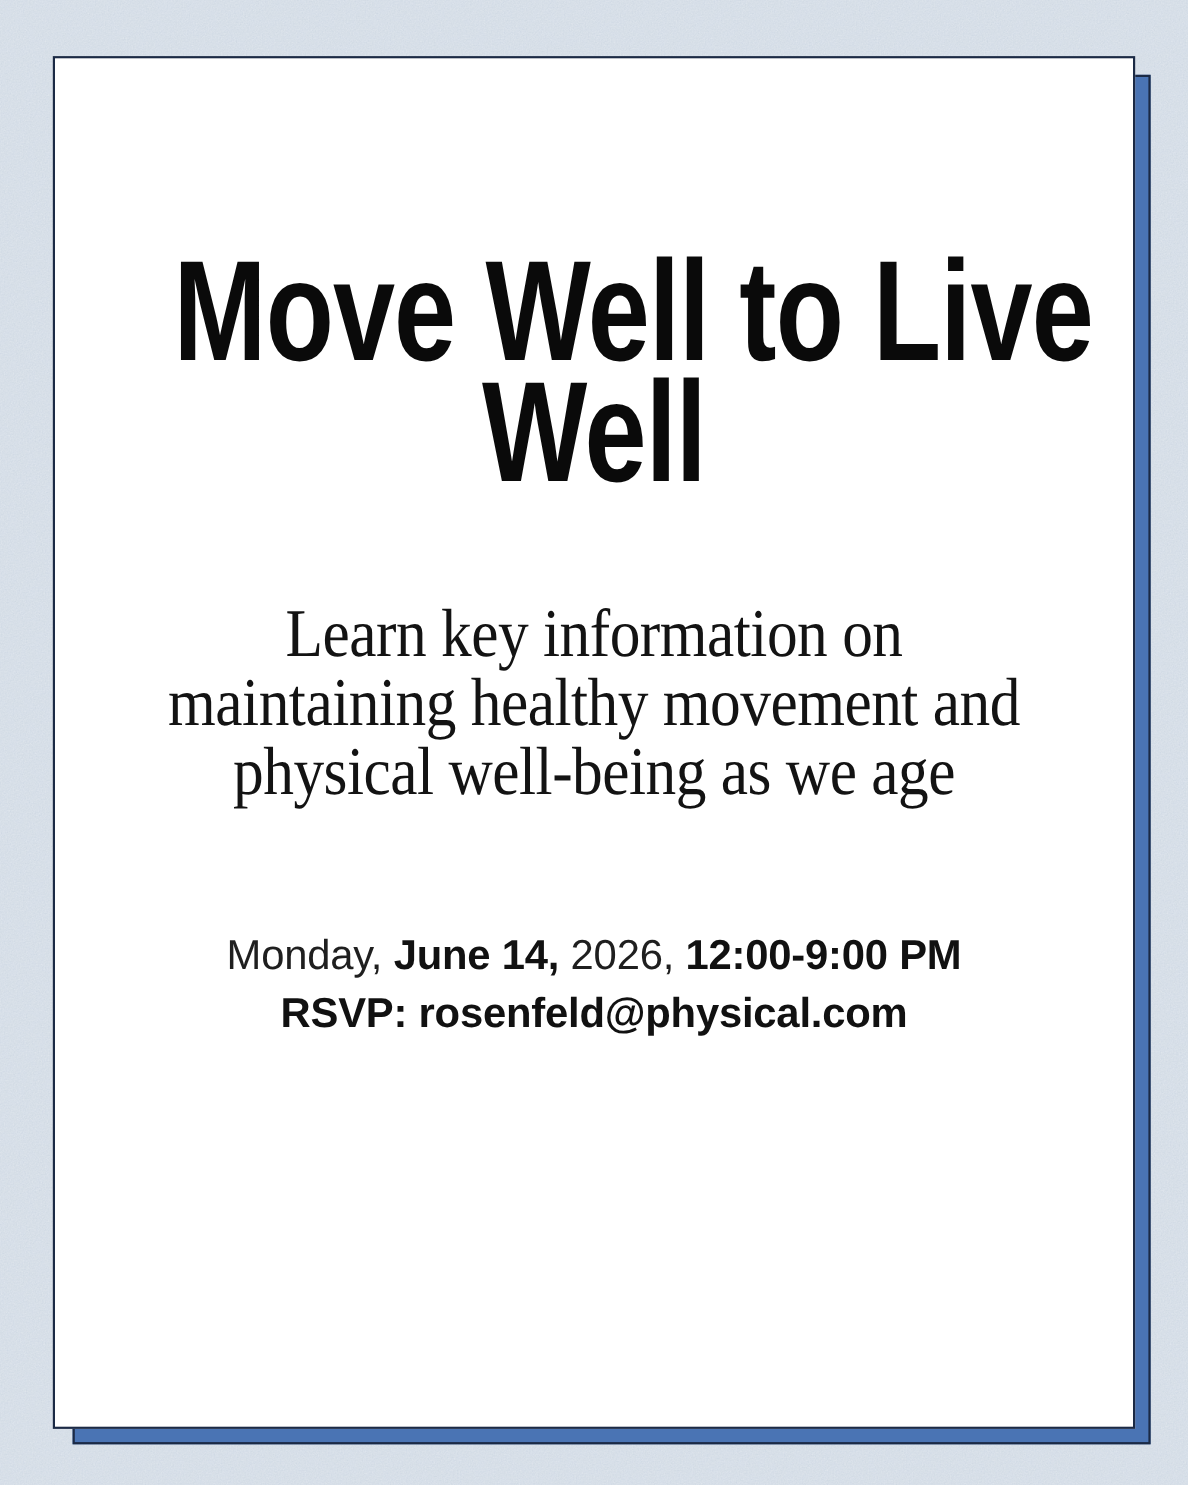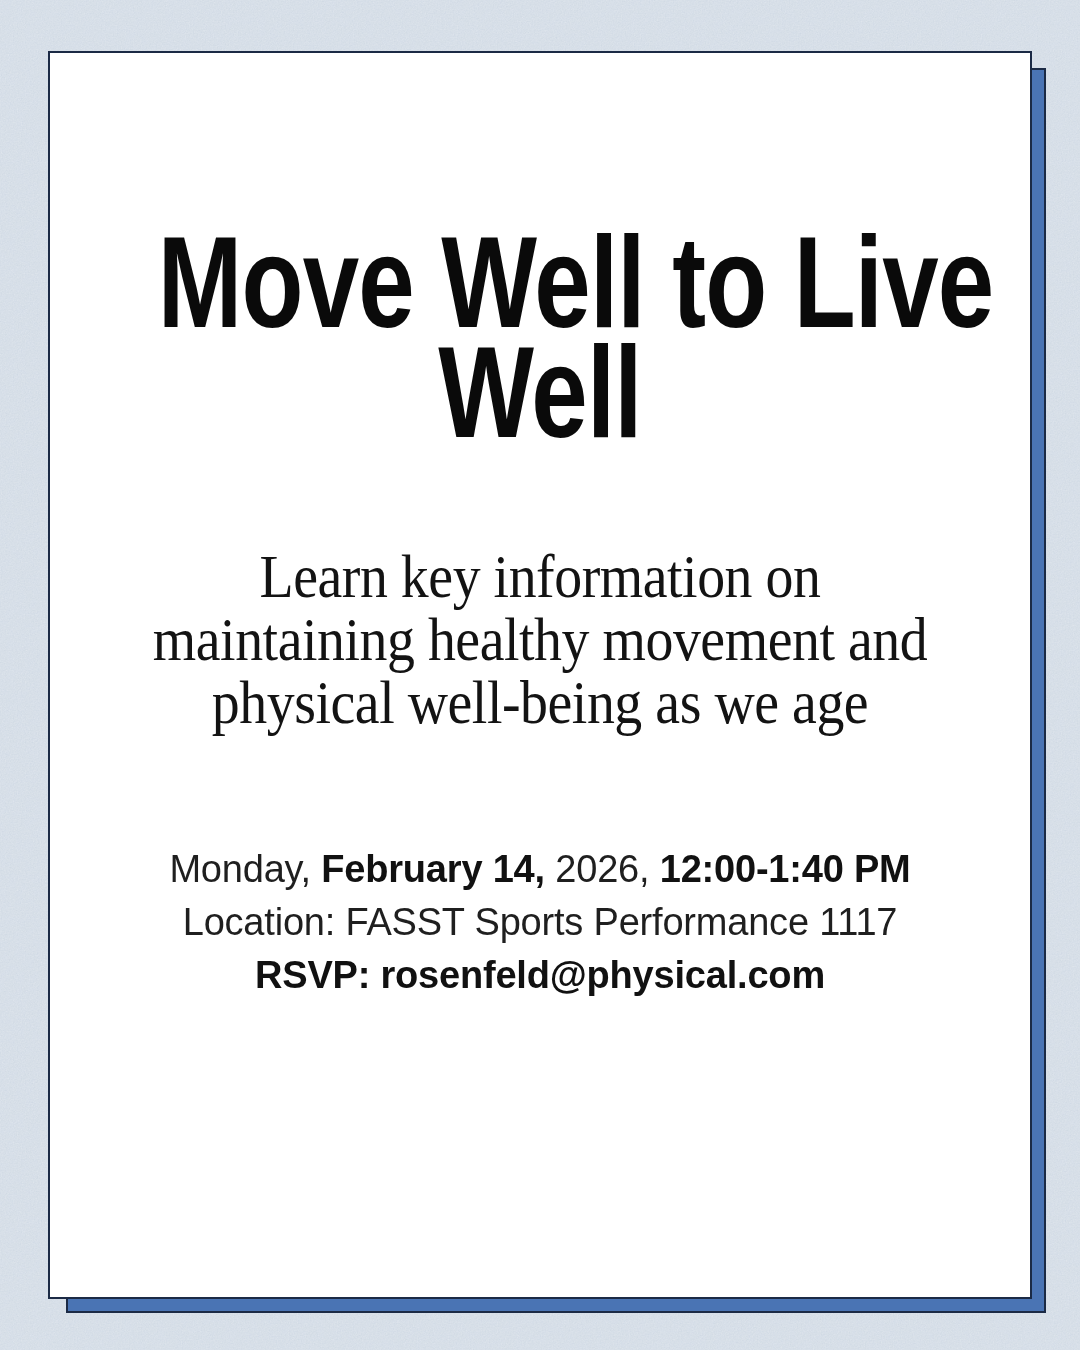--- a/index.html
+++ b/index.html
@@ -122,19 +122,18 @@
       <div>Well</div>
     </div>
 
     <div class="subtitle-block">
       <div>Learn key information on</div>
       <div>maintaining healthy movement and</div>
       <div>physical well-being as we age</div>
     </div>
 
     <div class="details-block">
-      <div><span>Monday, </span><span class="b">February 14,</span><span> 2026, </span><span class="b">12:00-1:40 PM</span></div>
-      <div>Location: FASST Sports Performance 1117</div>
+      <div><span>Monday, </span><span class="b">June 14,</span><span> 2026, </span><span class="b">12:00-9:00 PM</span></div>
       <div class="b">RSVP: rosenfeld@physical.com</div>
     </div>
 
   </div>
 </div>
 
 </body></html>

